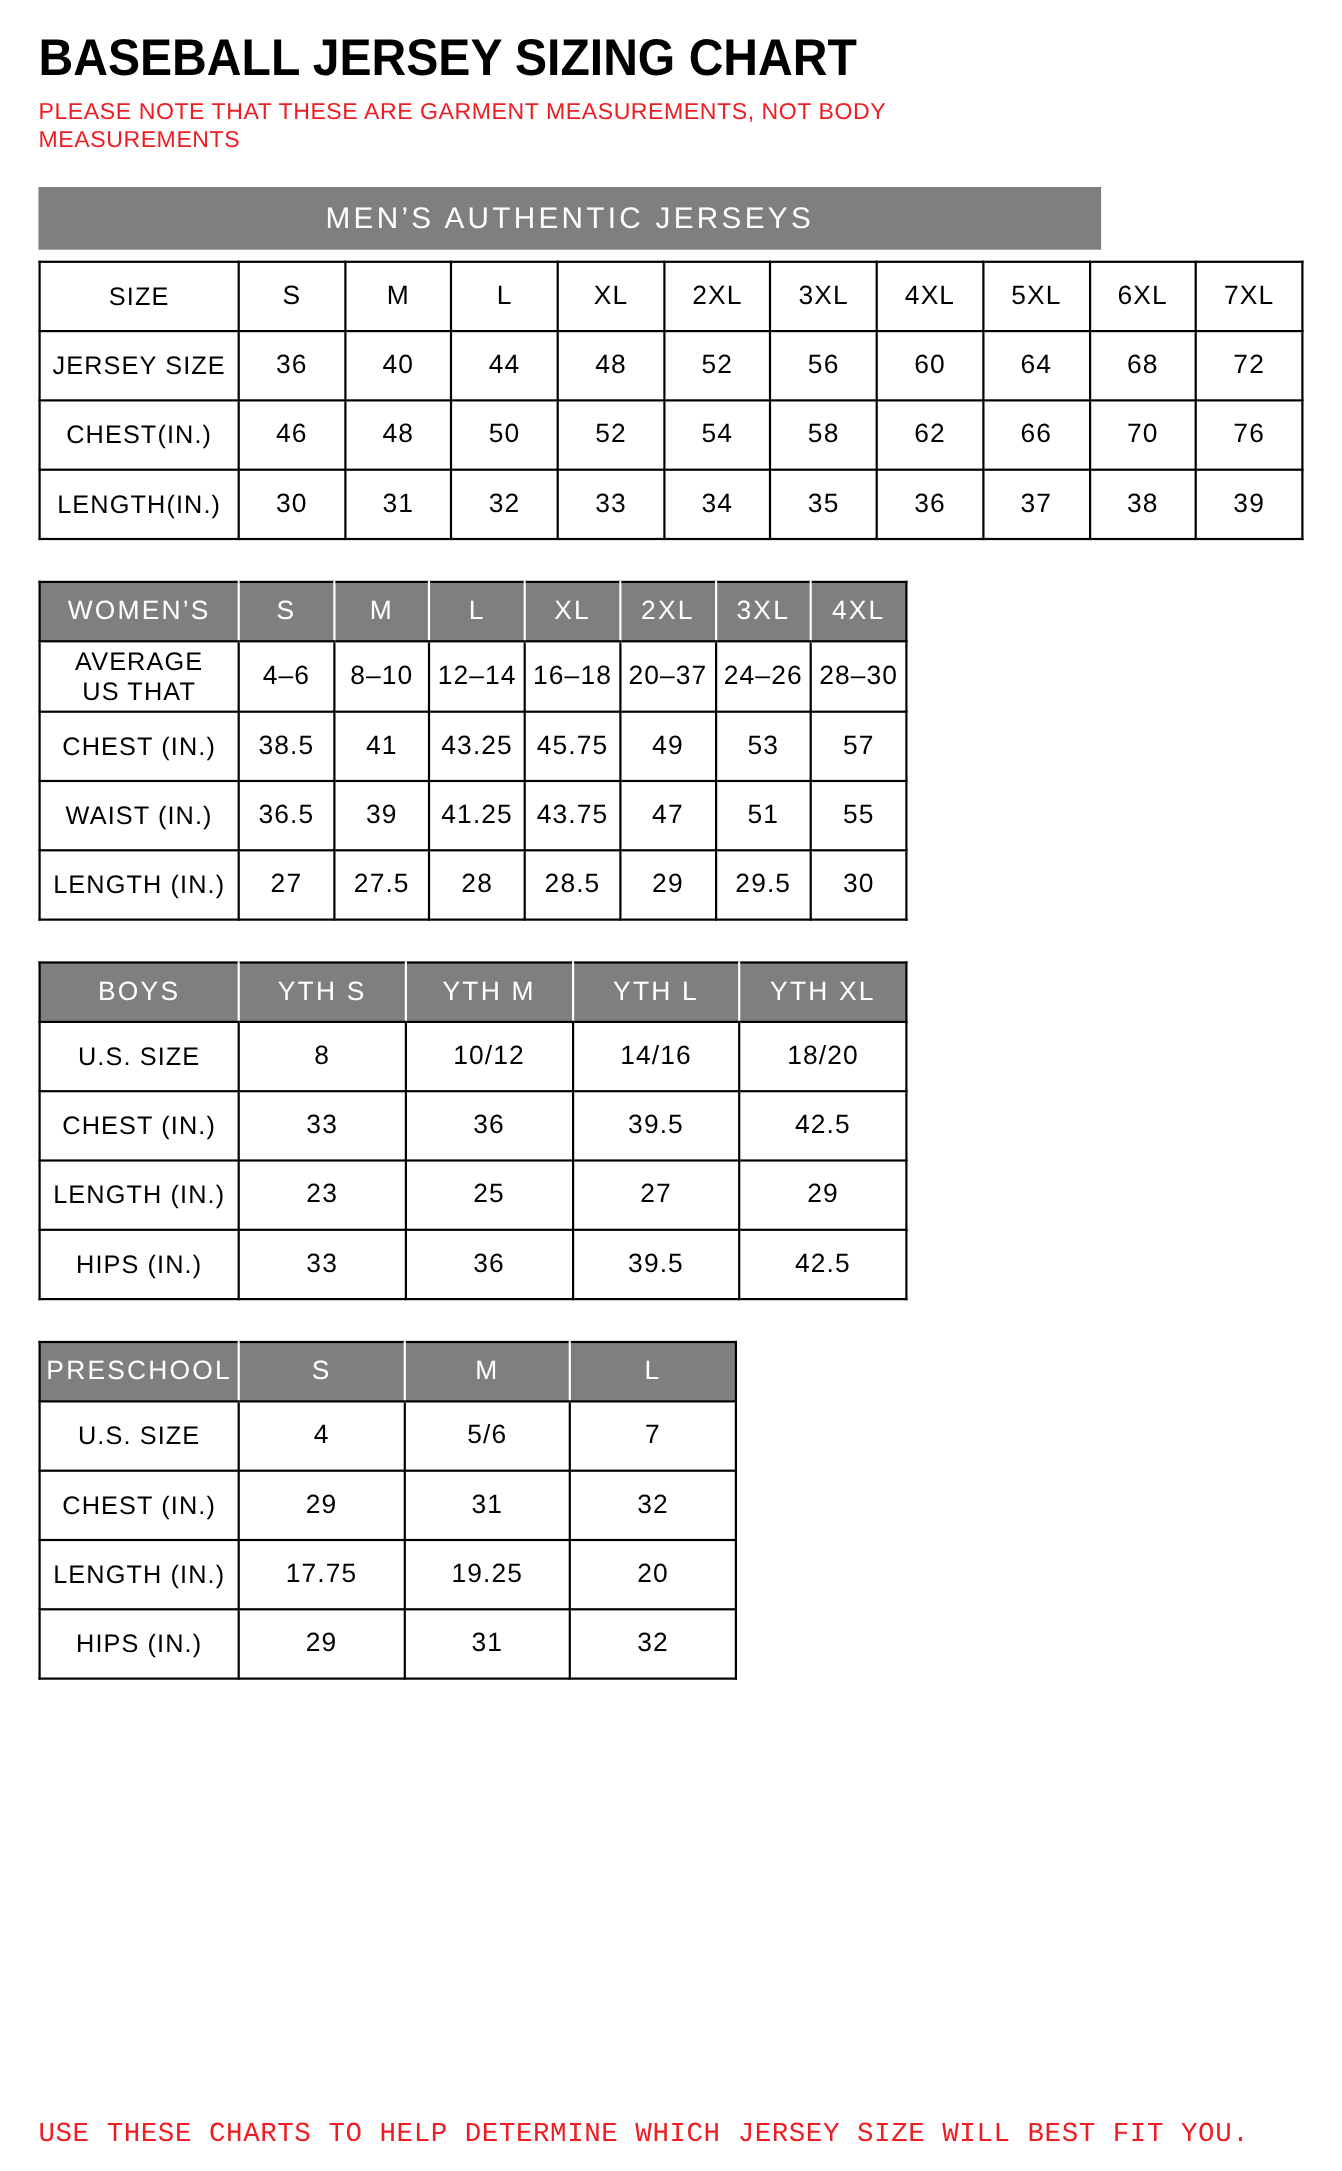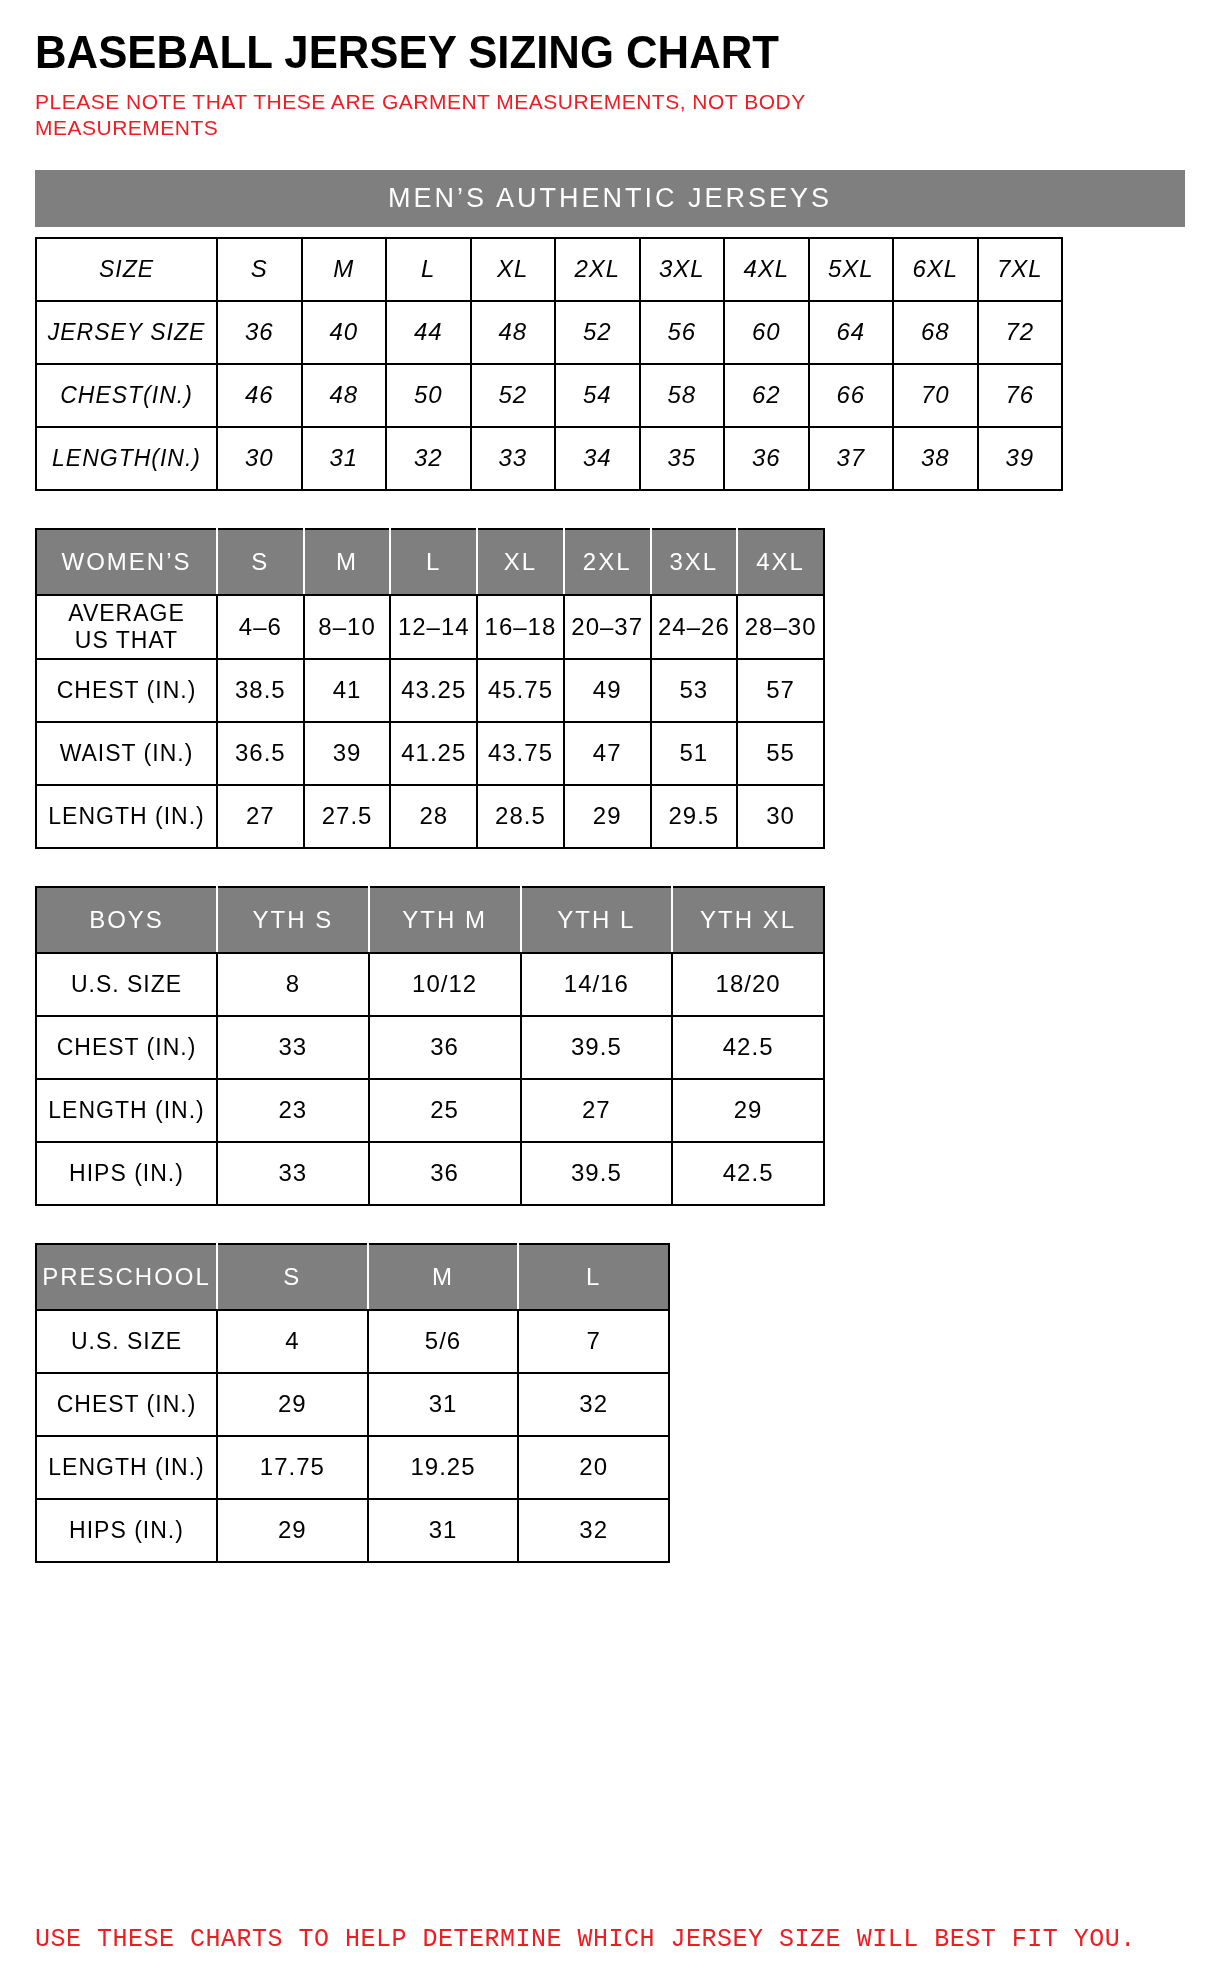--- a/index.html
+++ b/index.html
@@ -32,53 +32,53 @@
   .note{
     color:var(--red);
     font-size:21px;
     line-height:1.25;
     letter-spacing:0.5px;
     max-width:880px;
     margin-bottom:28px;
   }
   .tbl-section + .tbl-section{margin-top:37px;}
   .banner{
-    width:1150px;
+    width:966px;
     height:57px;
     background:var(--gray);
     color:#fff;
     font-size:27px;
     letter-spacing:3px;
     display:flex;
     align-items:center;
     justify-content:center;
     margin-bottom:10px;
   }
   table.grid{
     border-collapse:collapse;
     table-layout:fixed;
     background:#fff;
   }
-  .mens table.grid{width:1028px;font-style:italic;}
+  .mens table.grid{width:1150px;}
   .womens table.grid{width:790px;}
   .boys table.grid{width:790px;}
   .preschool table.grid{width:635px;}
   table.grid tr > *:first-child{width:181px;}
   table.grid th, table.grid td{
     border:2px solid var(--line);
     text-align:center;
     vertical-align:middle;
     font-weight:normal;
     font-size:24px;
     letter-spacing:1px;
     color:var(--ink);
     padding:4px 2px;
   }
   table.grid tbody tr{height:63px;}
-  table.grid thead tr{height:66px;}
+  table.grid thead tr{height:54px;}
   table.grid thead th{
     background:var(--gray);
     color:#fff;
     letter-spacing:2px;
     border-right-color:#fff;
   }
   table.grid thead th:last-child{border-right-color:var(--line);}
   table.grid th.row-label{
     background:#fff;
     font-size:23px;

